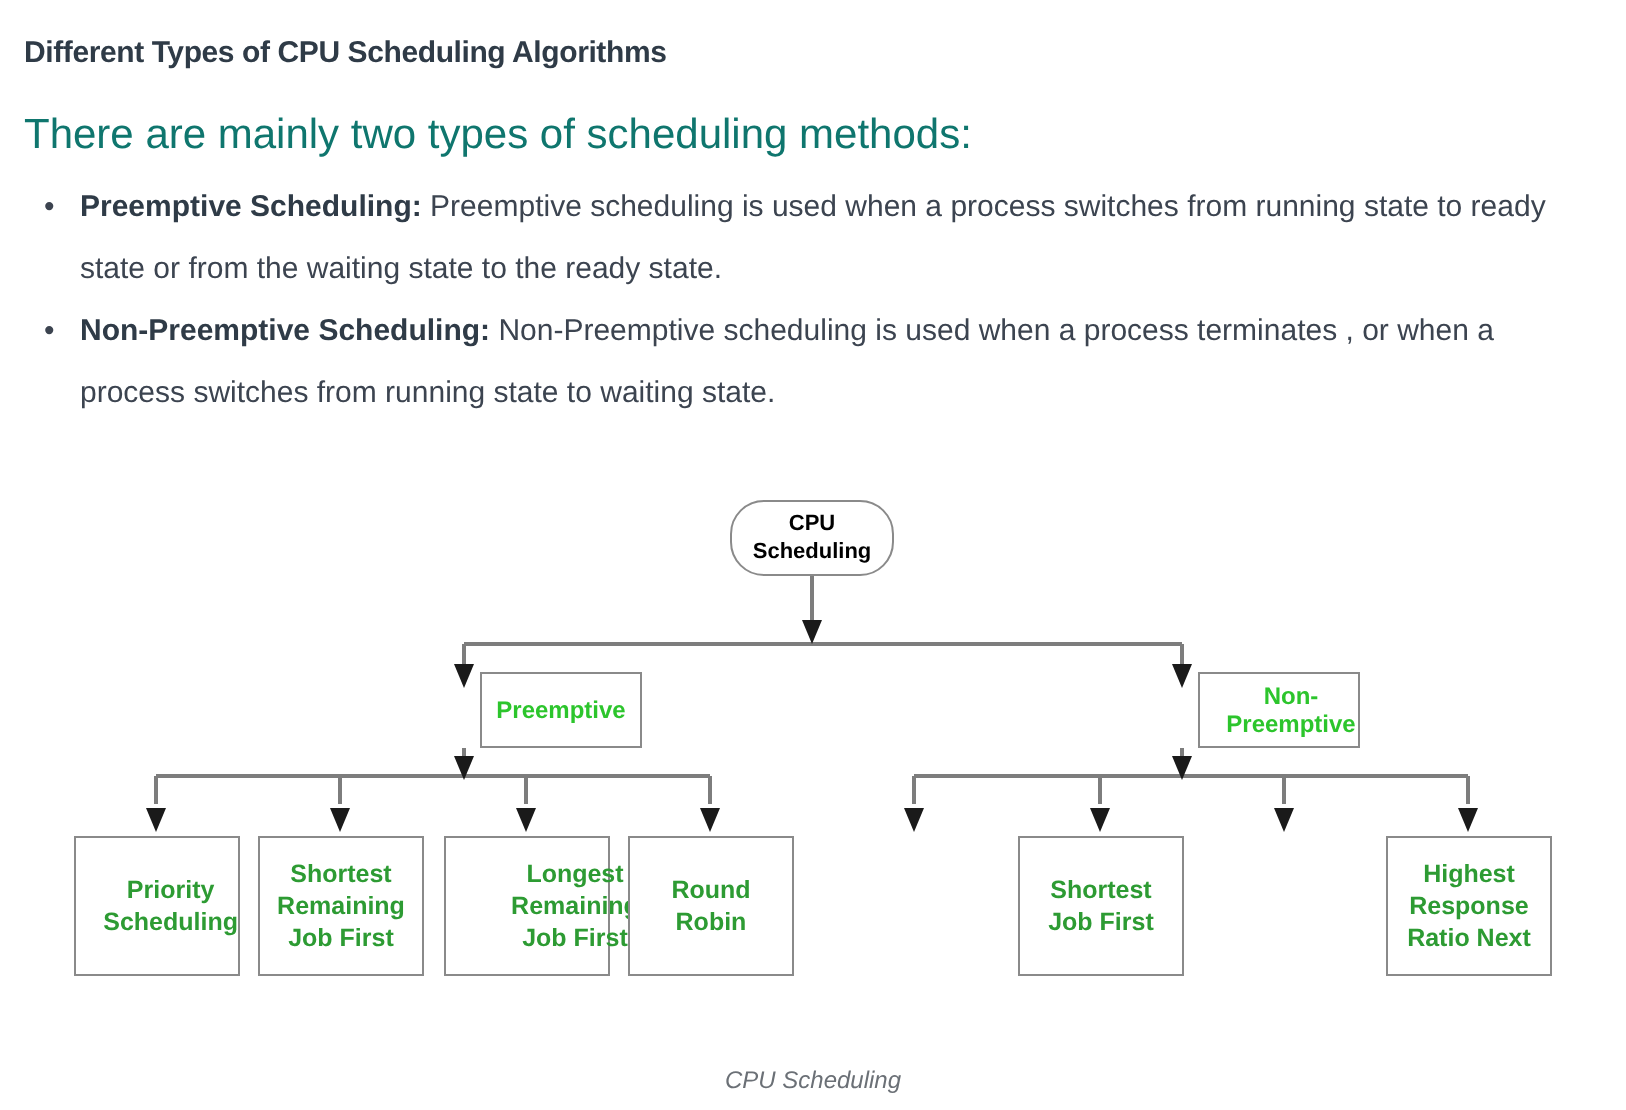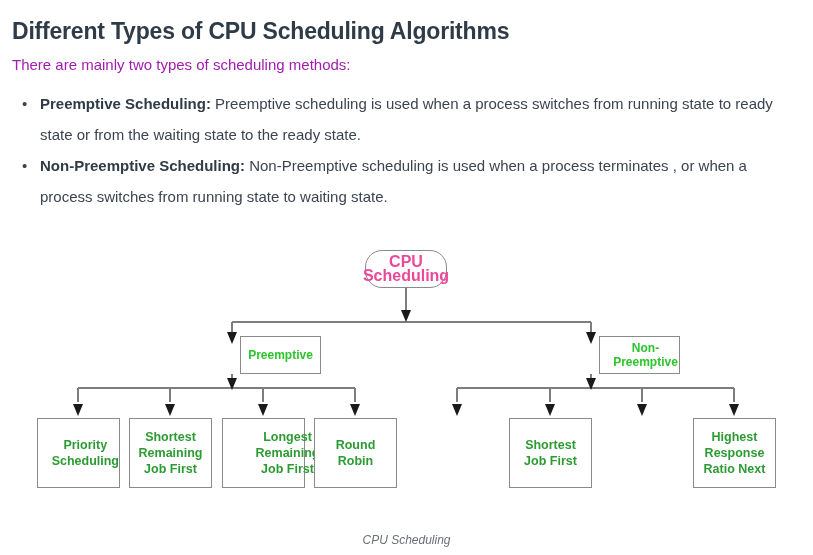--- a/index.html
+++ b/index.html
@@ -14,31 +14,31 @@
     overflow: hidden;
     font-family: "Liberation Sans", sans-serif;
     color: #333b45;
   }
   .page { position: relative; width: 813px; height: 555px; }
 
   .article-title {
     position: absolute;
     left: 12px;
     top: 18px;
-    font-size: 23px;
+    font-size: 15px;
     font-weight: bold;
     color: #2f3b47;
     letter-spacing: -0.2px;
   }
   .intro-text {
     position: absolute;
     left: 12px;
     top: 56px;
-    font-size: 15px;
-    color: #a21caf;
+    font-size: 21px;
+    color: #0f766e;
   }
   .bullet-list {
     position: absolute;
     left: 12px;
     top: 88px;
     width: 770px;
     margin: 0;
     padding: 0;
     list-style: none;
   }
@@ -81,22 +81,22 @@
     border: 1px solid #8a8a8a;
     background: #ffffff;
     display: flex;
     align-items: center;
     justify-content: center;
     text-align: center;
     font-weight: bold;
     line-height: 14px;
   }
   .node-root {
-    color: #ec4899;
-    font-size: 16px;
+    color: #000000;
+    font-size: 11px;
     border-radius: 17px;
   }
   .node-mid {
     color: #2cc52c;
     font-size: 12px;
     margin-left: 48px;
   }
   .node-leaf {
     color: #2d9b33;
     font-size: 12.5px;

